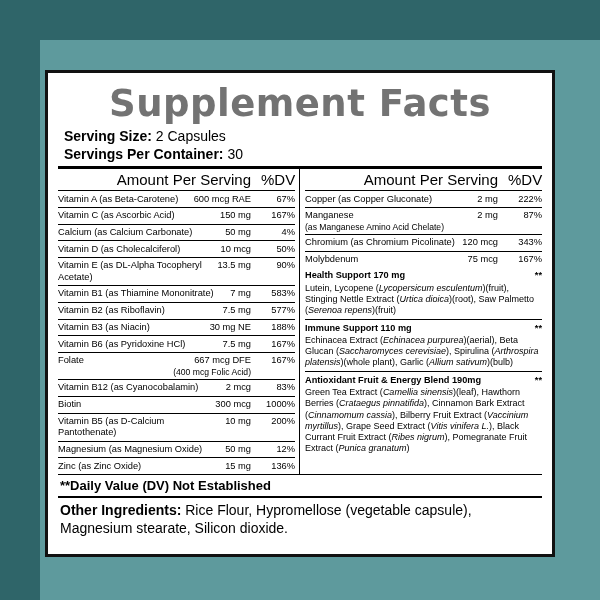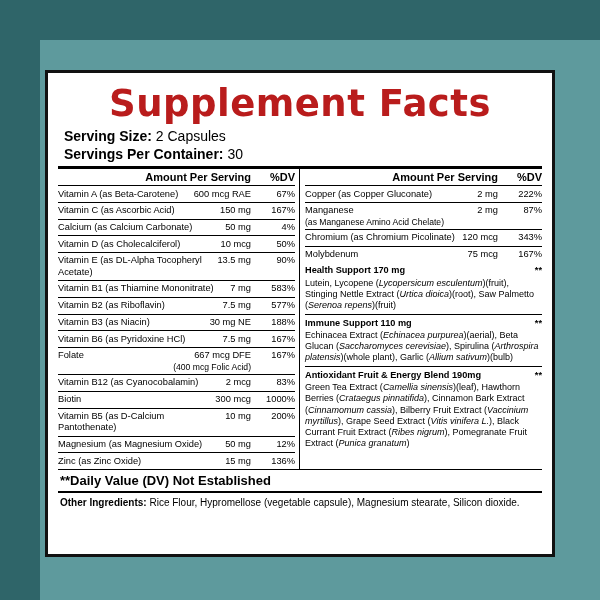--- a/index.html
+++ b/index.html
@@ -61,21 +61,21 @@
     position: relative;
   }
   .title {
     font-family: "DejaVu Sans", sans-serif;
     font-size: 37px;
     font-weight: bold;
     letter-spacing: 0.5px;
     text-align: center;
     line-height: 1.0;
     margin: 6px 0 2px 0;
-    color: #b91c1c;
+    color: #737373;
   }
   .serving-block {
     font-size: 14px;
     font-weight: bold;
     line-height: 1.30;
     padding-left: 8px;
     padding-top: 3px;
     color: #000;
   }
   .serving-block .val {
@@ -101,22 +101,22 @@
   .col-left {
     padding-right: 4px;
     border-right: 1.5px solid #000;
   }
   .col-right {
     padding-left: 5px;
   }
   .col-head {
     display: flex;
     justify-content: flex-end;
-    font-size: 11px;
-    font-weight: bold;
+    font-size: 15px;
+    font-weight: normal;
     padding: 2px 0 2px 0;
     border-bottom: 1px solid #000;
   }
   .col-head .aps { margin-right: 10px; }
   .col-head .dv { width: 34px; text-align: right; }
   .row {
     display: flex;
     font-size: 9.3px;
     line-height: 1.22;
     padding: 2.2px 0 2.2px 0;
@@ -166,21 +166,21 @@
   .footnote {
     font-size: 13px;
     font-weight: bold;
     padding: 3px 2px 2px 4px;
   }
   .rule-foot {
     border-top: 2.5px solid #000;
     margin: 1px 2px 0 2px;
   }
   .other {
-    font-size: 10px;
+    font-size: 14px;
     line-height: 1.25;
     padding: 4px 2px 0 4px;
   }
   .other b { font-weight: bold; }
 </style>
 </head>
 <body>
 
 <div id="root">
   <div class="bg-teal-dark"></div>

